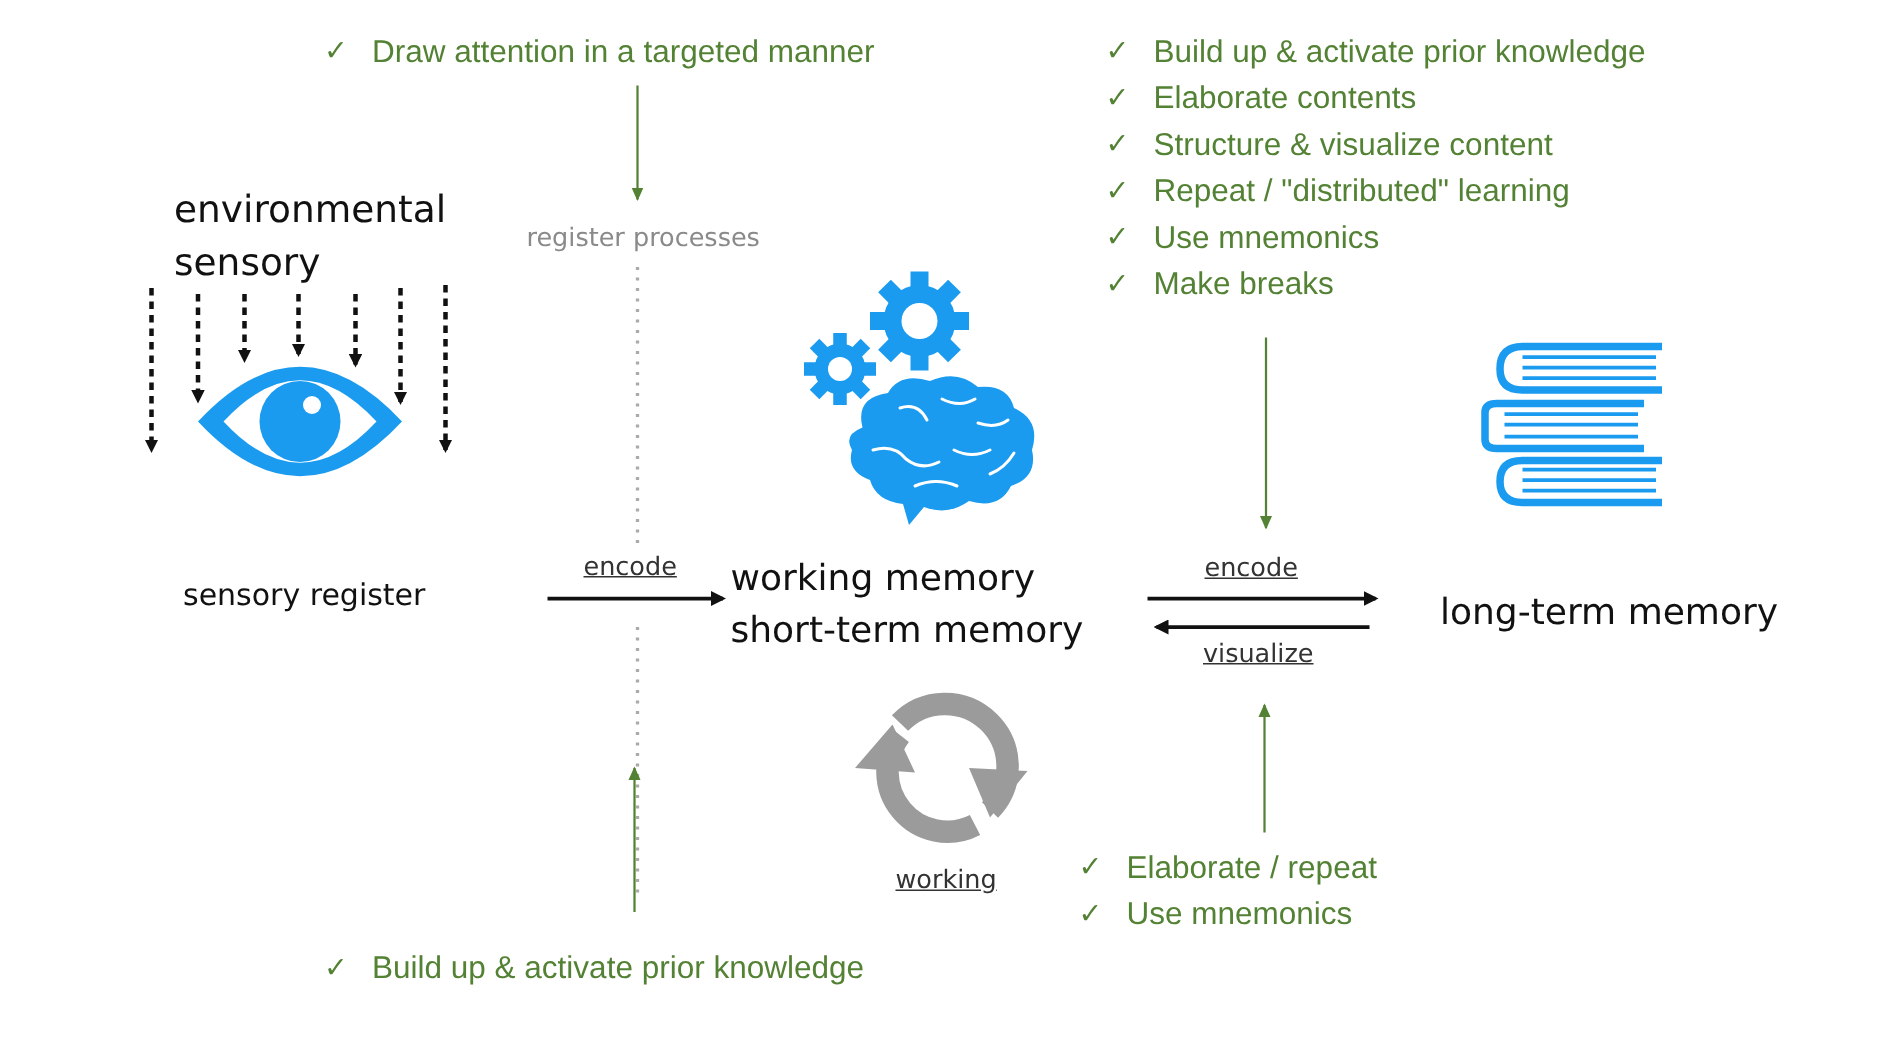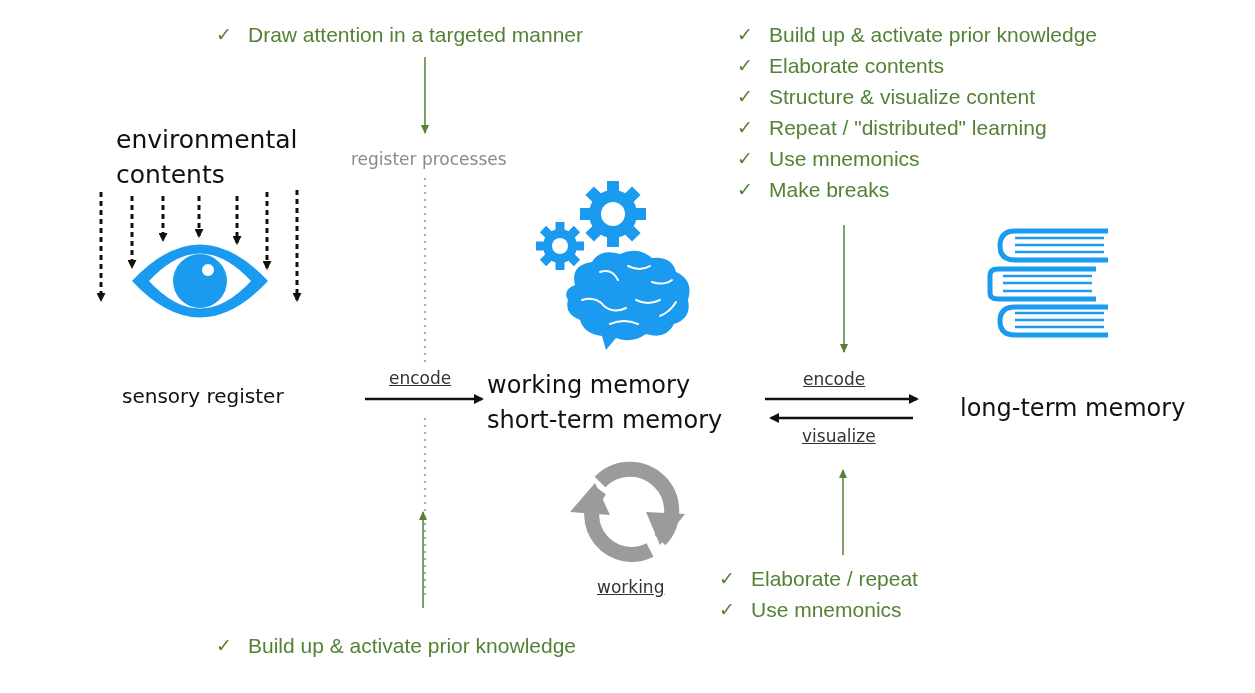--- a/index.html
+++ b/index.html
@@ -175,21 +175,21 @@
       <span>Elaborate / repeat</span>
     </div>
   <div class="item">
       <span class="check">✓</span>
       <span>Use mnemonics</span>
     </div>
 </div>
 
 <div class="abs black-label" style="left:116px; top:122px; font-size:25px; line-height:35px;">
   <div>environmental</div>
-  <div>contents</div>
+  <div>sensory</div>
 </div>
 
 <div class="abs ctrl-label" style="left:351px; top:149px;">register processes</div>
 
 <div class="abs black-label" style="left:122px; top:384px; font-size:20px;">sensory register</div>
 
 <div class="abs gray-label" style="left:389px; top:368px;">encode</div>
 
 <div class="abs black-label" style="left:487px; top:368px; font-size:24px; line-height:35px;">
   <div>working memory</div>

